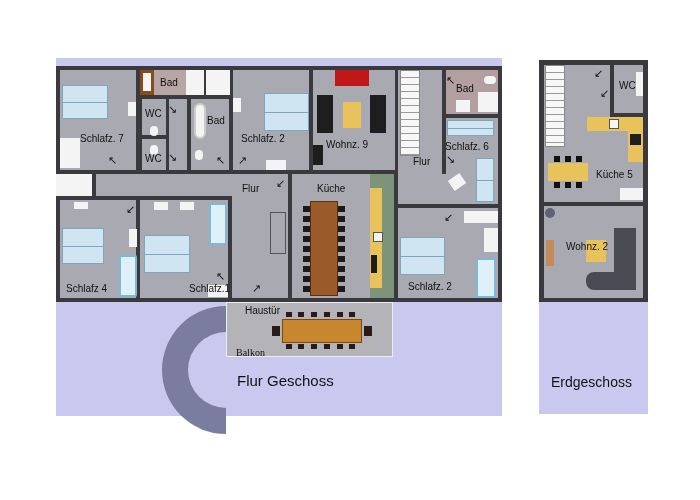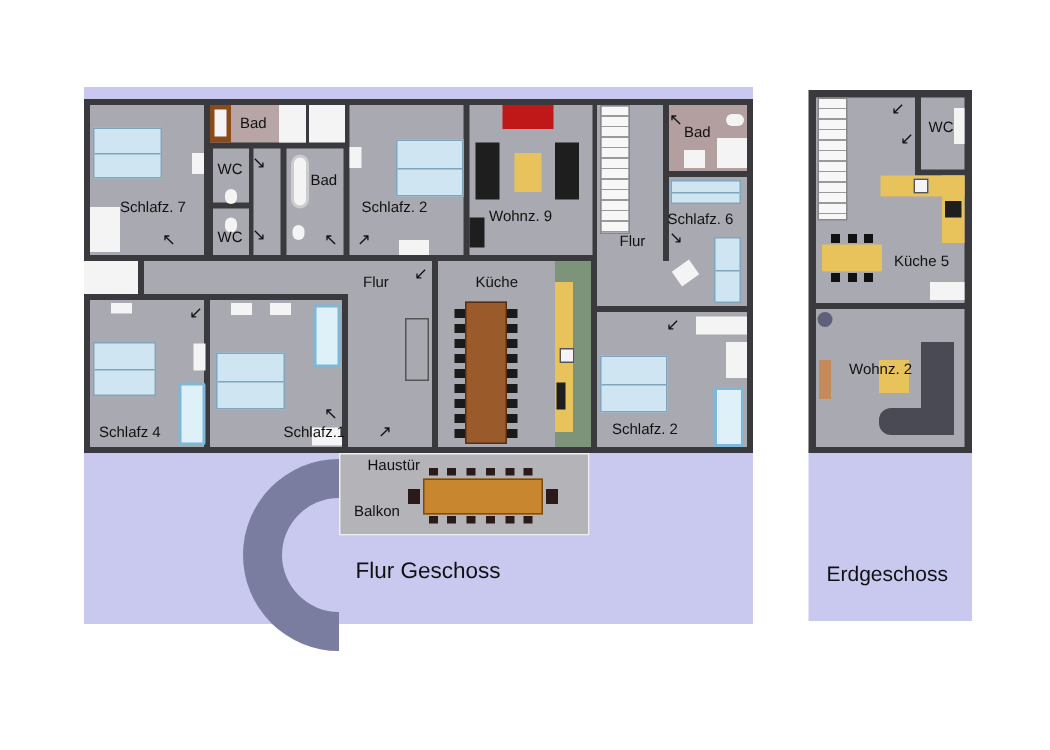--- a/index.html
+++ b/index.html
@@ -141,21 +141,21 @@
 <div class="label" style="left:326px;top:139px;">Wohnz. 9</div>
 <div class="label" style="left:456px;top:83px;">Bad</div>
 <div class="label" style="left:445px;top:141px;">Schlafz. 6</div>
 <div class="label" style="left:242px;top:183px;">Flur</div>
 <div class="label" style="left:413px;top:156px;">Flur</div>
 <div class="label" style="left:317px;top:183px;">Küche</div>
 <div class="label" style="left:66px;top:283px;">Schlafz 4</div>
 <div class="label" style="left:146px;top:283px;margin-left:43px;">Schlafz.1</div>
 <div class="label" style="left:408px;top:281px;">Schlafz. 2</div>
 <div class="label" style="left:245px;top:305px;">Haustür</div>
-<div class="label" style="left:236px;top:336px;">Balkon</div>
+<div class="label" style="left:236px;top:347px;font-family:Liberation Serif, serif;">Balkon</div>
 <div class="big-label" style="left:237px;top:372px;">Flur Geschoss</div>
 
 <div class="abs yard" style="left:539px;top:300px;width:109px;height:114px;"></div>
 <div class="abs wall" style="left:539px;top:60px;width:109px;height:242px;"></div>
 
 <div class="abs floor" style="left:544px;top:65px;width:66px;height:80px;"></div>
 <div class="abs floor" style="left:614px;top:65px;width:29px;height:48px;"></div>
 <div class="white" style="left:636px;top:72px;width:7px;height:24px;"></div>
 <div class="abs floor" style="left:544px;top:117px;width:99px;height:85px;"></div>
 <div class="abs floor" style="left:544px;top:206px;width:99px;height:92px;"></div>

